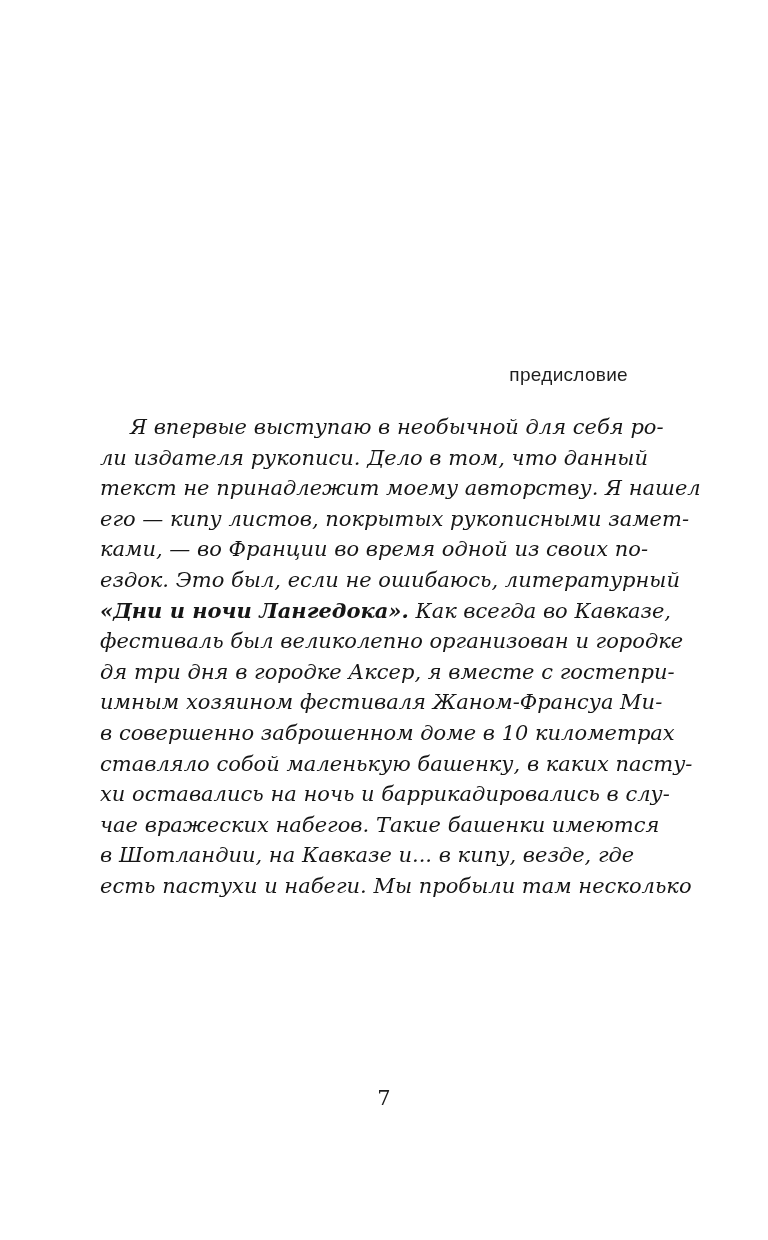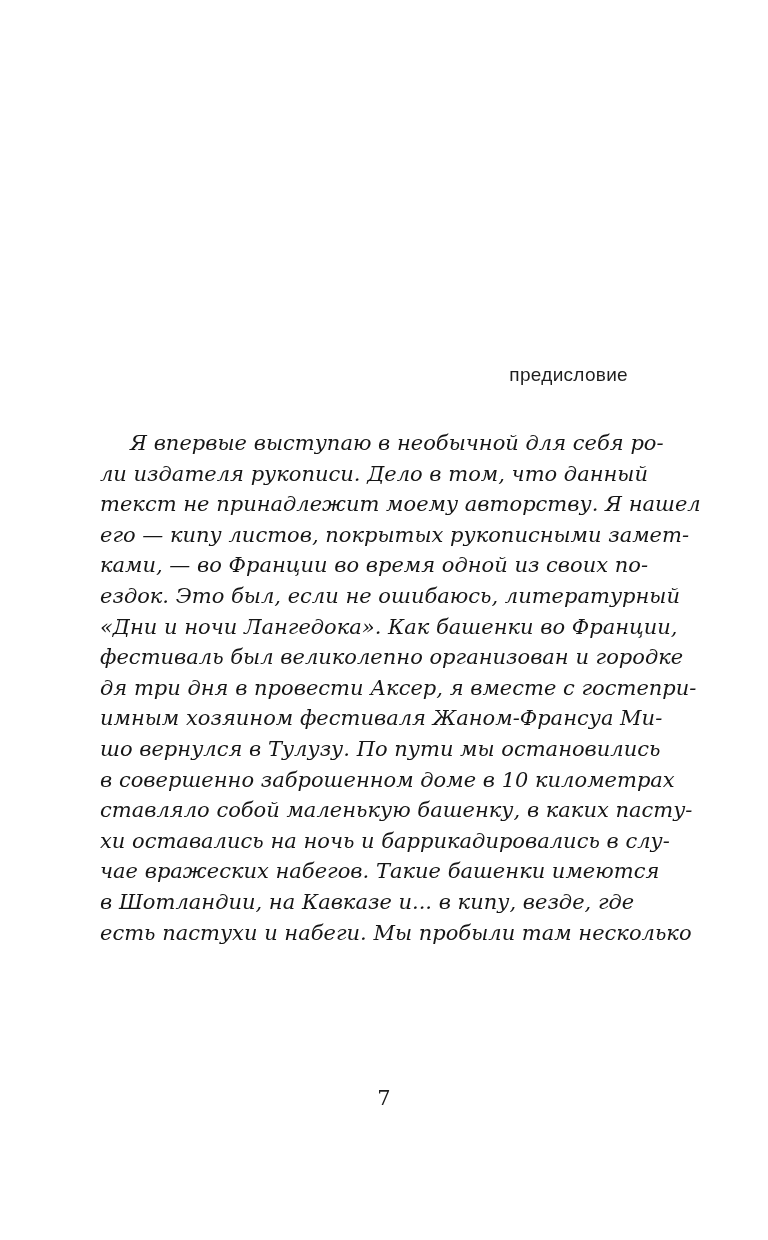--- a/index.html
+++ b/index.html
@@ -23,40 +23,40 @@
     width: 528px;
     text-align: right;
     font-family: "Liberation Sans", "DejaVu Sans", sans-serif;
     font-style: normal;
     font-size: 19px;
     letter-spacing: 0.3px;
     color: #1f1f1f;
   }
   .body-text {
     position: absolute;
-    top: 428px;
+    top: 412px;
     left: 100px;
     width: 528px;
     font-family: "DejaVu Serif", "Liberation Serif", serif;
     font-style: italic;
     font-size: 21px;
     line-height: 30.6px;
     color: #161616;
   }
   .line {
     text-align: justify;
     text-align-last: justify;
     white-space: nowrap;
     overflow: visible;
   }
   .line.indent {
     padding-left: 30px;
   }
   .line .bold {
-    font-weight: normal;
+    font-weight: bold;
   }
   .page-number {
     position: absolute;
     top: 1086px;
     left: 0;
     width: 768px;
     text-align: center;
     font-family: "DejaVu Serif", "Liberation Serif", serif;
     font-style: normal;
     font-size: 21px;
@@ -69,25 +69,24 @@
 <div class="page">
   <div class="running-head">предисловие</div>
 
   <div class="body-text">
       <div class="line indent"><span>Я впервые выступаю в необычной для себя ро-</span></div>
       <div class="line"><span>ли издателя рукописи. Дело в том, что данный</span></div>
       <div class="line"><span>текст не принадлежит моему авторству. Я нашел</span></div>
       <div class="line"><span>его — кипу листов, покрытых рукописными замет-</span></div>
       <div class="line"><span>ками, — во Франции во время одной из своих по-</span></div>
       <div class="line"><span>ездок. Это был, если не ошибаюсь, литературный</span></div>
-      <div class="line"><span class="bold">«Дни и ночи Лангедока».</span><span> Как башенки во Франции,</span></div>
+      <div class="line"><span class="bold">«Дни и ночи Лангедока».</span><span> Как всегда во Кавказе,</span></div>
       <div class="line"><span>фестиваль был великолепно организован и городке</span></div>
-      <div class="line"><span>дя три дня в провести Аксер, я вместе с гостепри-</span></div>
+      <div class="line"><span>дя три дня в городке Аксер, я вместе с гостепри-</span></div>
       <div class="line"><span>имным хозяином фестиваля Жаном-Франсуа Ми-</span></div>
-      <div class="line"><span>шо вернулся в Тулузу. По пути мы остановились</span></div>
       <div class="line"><span>в совершенно заброшенном доме в 10 километрах</span></div>
       <div class="line"><span>ставляло собой маленькую башенку, в каких пасту-</span></div>
       <div class="line"><span>хи оставались на ночь и баррикадировались в слу-</span></div>
       <div class="line"><span>чае вражеских набегов. Такие башенки имеются</span></div>
       <div class="line"><span>в Шотландии, на Кавказе и... в кипу, везде, где</span></div>
       <div class="line"><span>есть пастухи и набеги. Мы пробыли там несколько</span></div>
     </div>
 
   <div class="page-number">7</div>
 </div>

